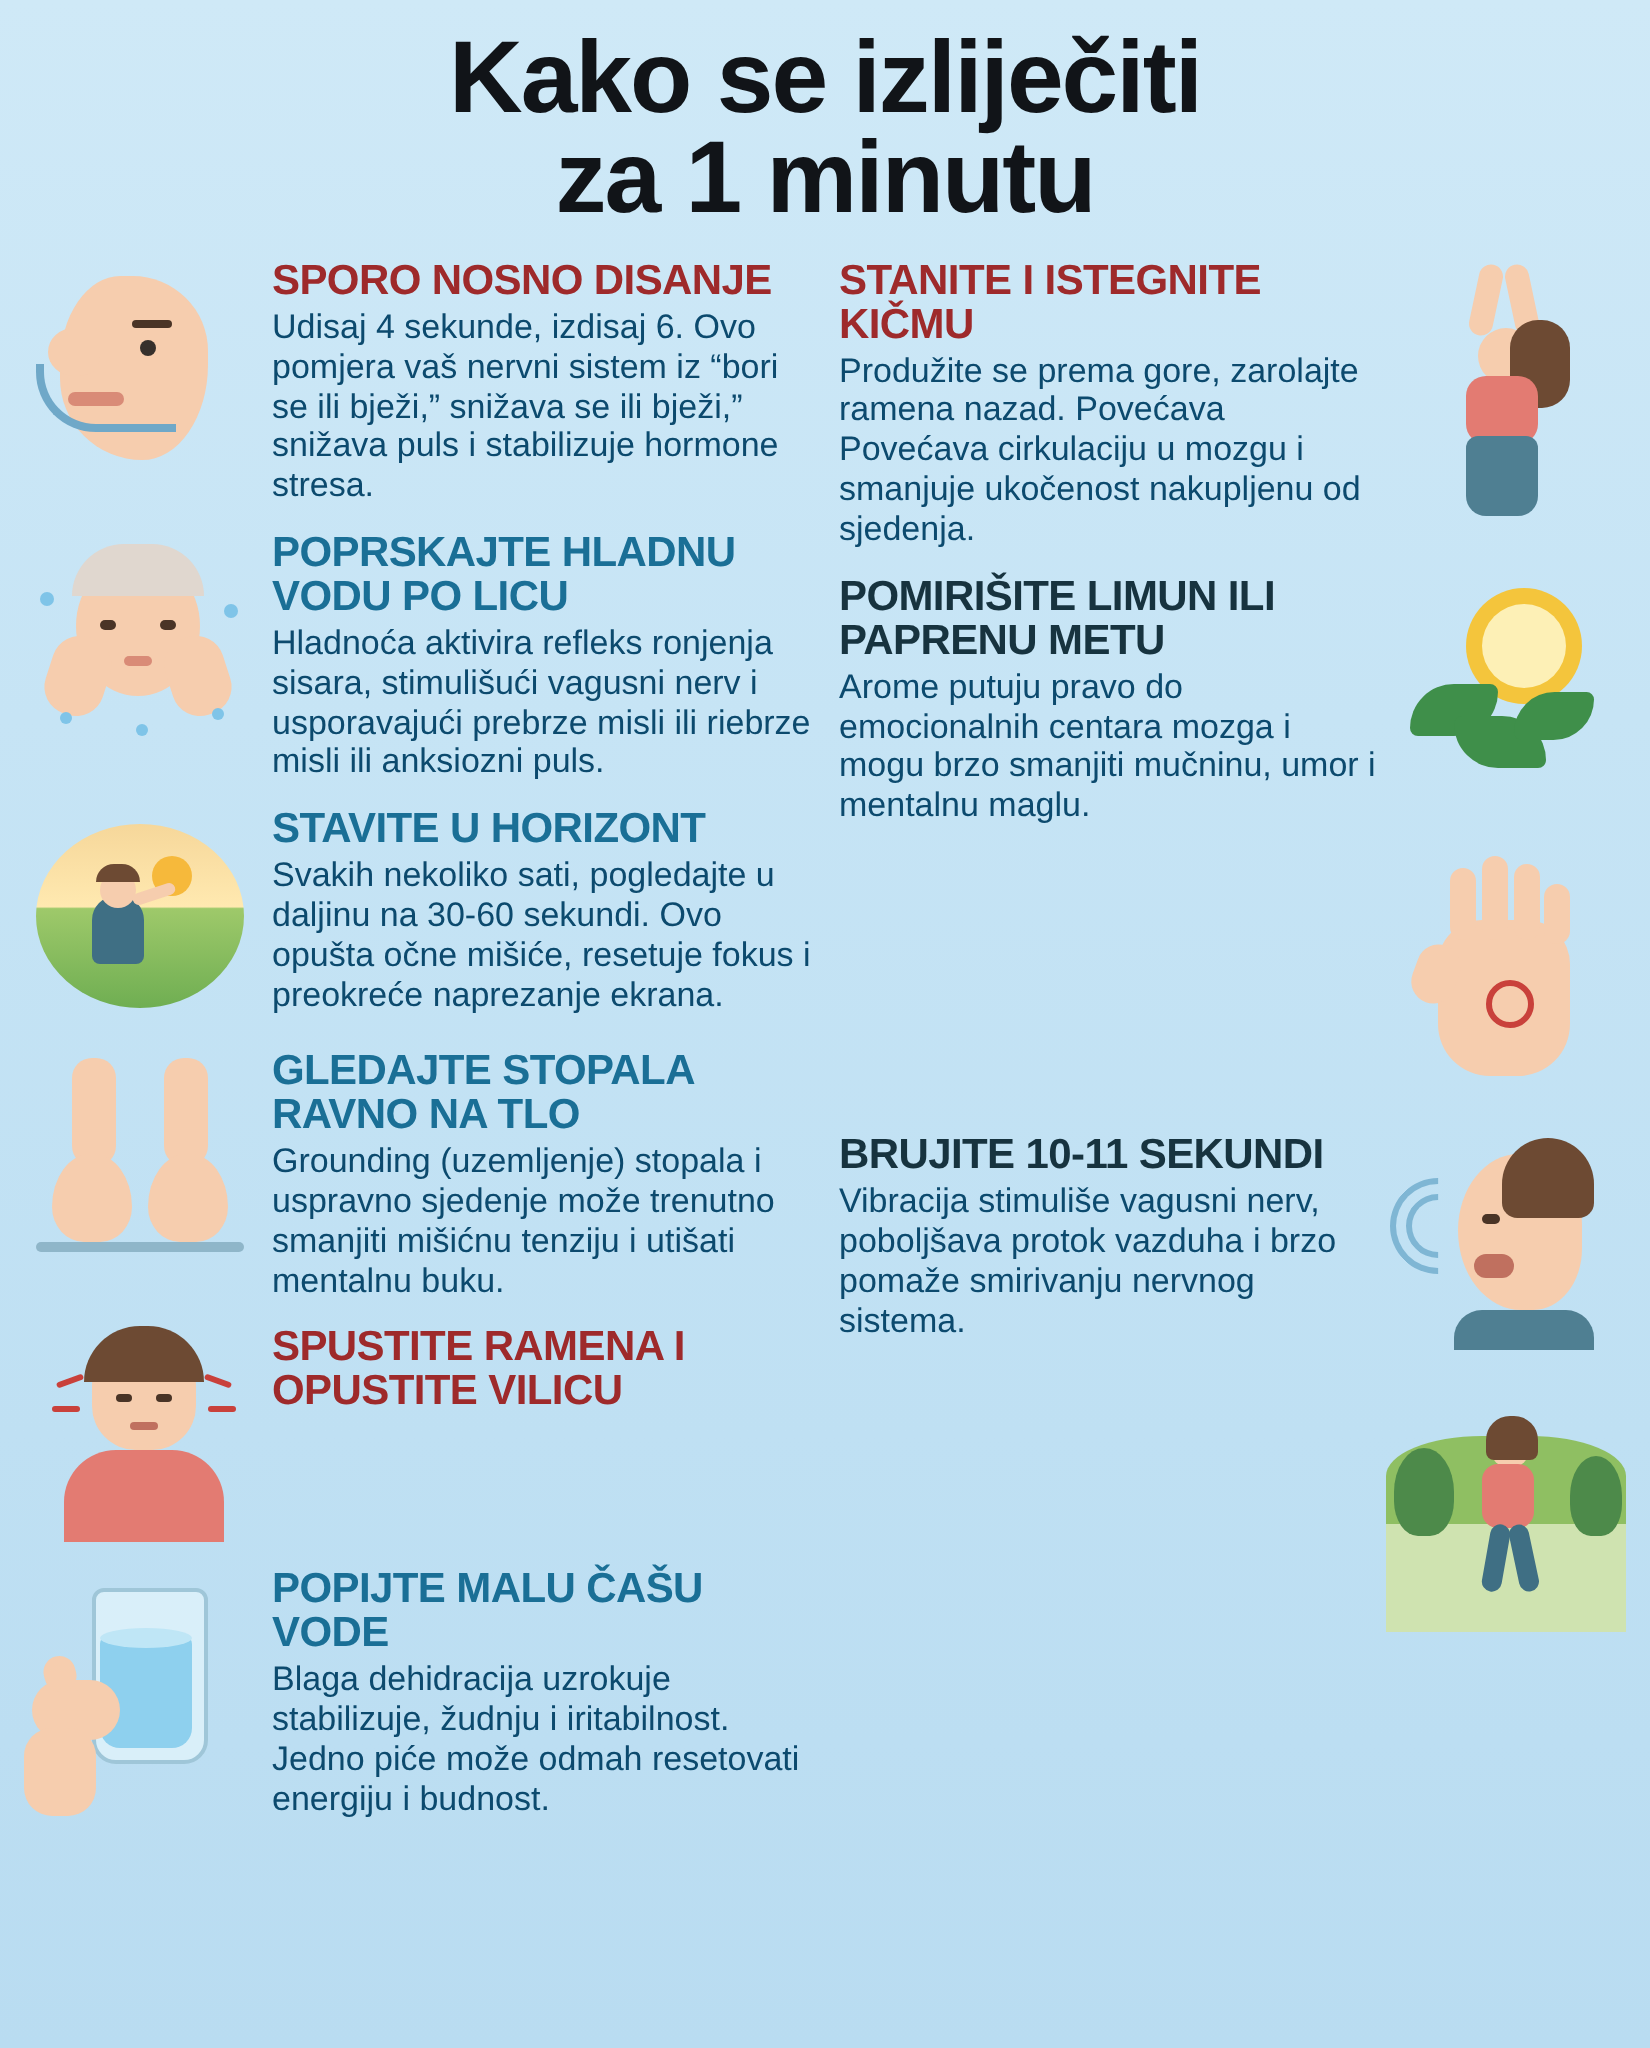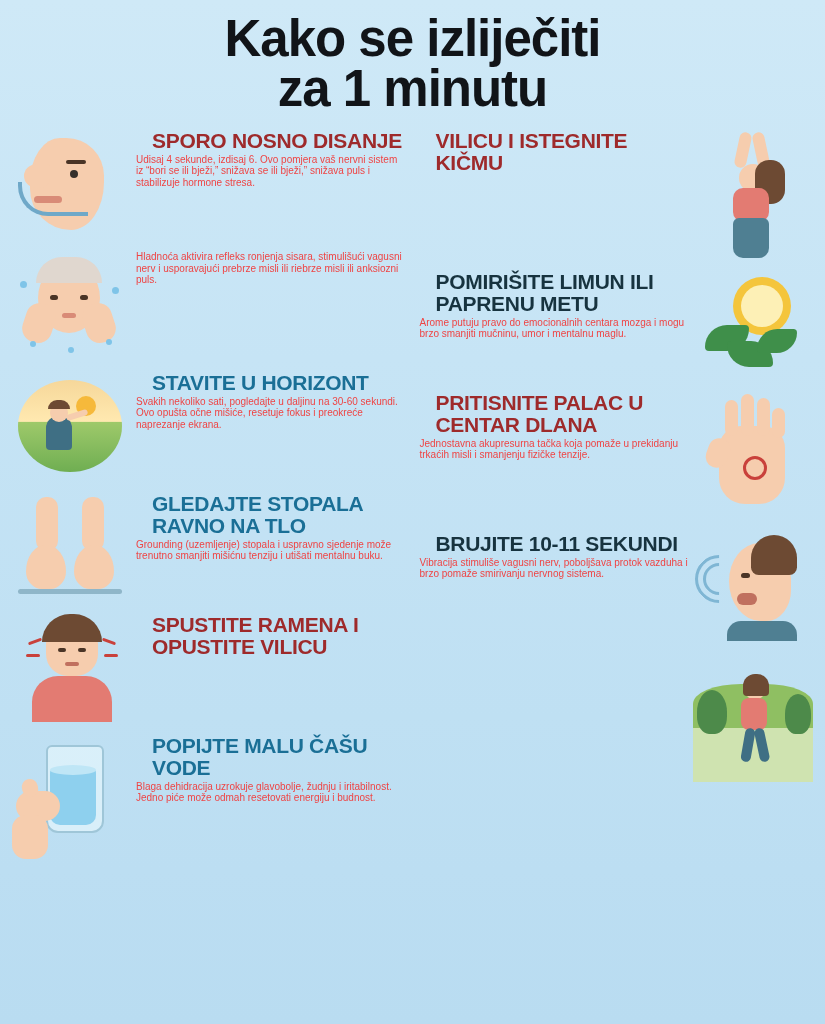--- a/index.html
+++ b/index.html
@@ -37,34 +37,34 @@
     width:120px;
     min-width:120px;
     height:108px;
     position:relative;
     overflow:hidden;
   }
   .art.tall{height:128px;}
   .txt{flex:1;padding:0 4px;}
   .item.rev .txt{text-align:left;}
   h2{
-    margin:0 0 2px 16px;
+    margin:0 0 2px 0;
     font-size:21px;
     line-height:1.04;
     font-weight:bold;
     letter-spacing:-0.3px;
   }
   .red{color:#9e2a2b;}
   .blue{color:#1a6f96;}
   .dark{color:#17333f;}
   p{
     margin:0;
-    font-size:10px;
+    font-size:17px;
     line-height:1.17;
-    color:#ef4444;
+    color:#0c4a6e;
   }
   
   .sh{position:absolute;}
   .circ{border-radius:50%;}
   
   .face1{left:18px;top:8px;width:74px;height:92px;background:#f6cdae;border-radius:44% 55% 48% 60%/52% 44% 56% 48%;}
   .face1b{left:12px;top:34px;width:26px;height:24px;background:#f6cdae;border-radius:50% 10% 40% 50%;}
   .lip{left:22px;top:66px;width:28px;height:7px;background:#d98b77;border-radius:6px;}
   .eyeb{left:54px;top:30px;width:20px;height:4px;background:#4a3426;border-radius:3px;}
   .eye{left:58px;top:40px;width:8px;height:8px;background:#36302c;border-radius:50%;}
@@ -117,20 +117,21 @@
         <div class="sh" style="left:50px;top:62px;width:14px;height:5px;background:#d98b77;border-radius:4px;"></div>
         <div class="sh skin" style="left:12px;top:52px;width:30px;height:40px;border-radius:14px;transform:rotate(18deg);"></div>
         <div class="sh skin" style="left:72px;top:52px;width:30px;height:40px;border-radius:14px;transform:rotate(-18deg);"></div>
         <div class="sh circ waterdrop" style="left:8px;top:30px;width:7px;height:7px;"></div>
         <div class="sh circ waterdrop" style="left:100px;top:36px;width:7px;height:7px;"></div>
         <div class="sh circ waterdrop" style="left:18px;top:90px;width:6px;height:6px;"></div>
         <div class="sh circ waterdrop" style="left:94px;top:88px;width:6px;height:6px;"></div>
         <div class="sh circ waterdrop" style="left:56px;top:96px;width:6px;height:6px;"></div>
       </div>
       <div class="txt">
+        <h2 class="blue">POPRSKAJTE HLADNU VODU PO LICU</h2>
         <p>Hladnoća aktivira refleks ronjenja sisara, stimulišući vagusni nerv i usporavajući prebrze misli ili riebrze misli ili anksiozni puls.</p>
       </div>
     </div>
 
     <div class="item">
       <div class="art">
         <div class="sh circ" style="left:6px;top:8px;width:104px;height:92px;background:linear-gradient(180deg,#f6d79a 0%,#ffe9b0 45%,#9ec96a 46%,#6fae52 100%);overflow:hidden;"></div>
         <div class="sh circ" style="left:64px;top:24px;width:20px;height:20px;background:#f6b93b;"></div>
         <div class="sh" style="left:34px;top:44px;width:26px;height:34px;background:#3f6f84;border-radius:12px 12px 4px 4px;"></div>
         <div class="sh circ" style="left:38px;top:32px;width:18px;height:18px;background:#f6cdae;"></div>
@@ -179,39 +180,40 @@
       <div class="art tall">
         <div class="sh glass" style="left:34px;top:10px;width:54px;height:84px;border-radius:6px 6px 12px 12px;"></div>
         <div class="sh" style="left:38px;top:34px;width:46px;height:56px;background:#8ed0ee;border-radius:4px 4px 10px 10px;"></div>
         <div class="sh" style="left:38px;top:30px;width:46px;height:10px;background:#bfe6f6;border-radius:50%;"></div>
         <div class="sh skin" style="left:4px;top:56px;width:44px;height:30px;border-radius:16px;"></div>
         <div class="sh skin" style="left:10px;top:44px;width:16px;height:18px;border-radius:8px;transform:rotate(-15deg);"></div>
         <div class="sh skin" style="left:0px;top:80px;width:36px;height:44px;border-radius:14px;"></div>
       </div>
       <div class="txt">
         <h2 class="blue">POPIJTE MALU ČAŠU VODE</h2>
-        <p>Blaga dehidracija uzrokuje glavobolje, žudnju i iritabilnost. Jedno piće može odmah resetovati energiju i budnost.</p>
+        <p>Blaga dehidracija uzrokuje stabilizuje, žudnju i iritabilnost. Jedno piće može odmah resetovati energiju i budnost.</p>
       </div>
     </div>
 
   </div>
 
   <div class="col">
 
     <div class="item rev">
       <div class="art tall">
         <div class="sh skin" style="left:44px;top:2px;width:12px;height:36px;border-radius:6px;transform:rotate(12deg);"></div>
         <div class="sh skin" style="left:62px;top:2px;width:12px;height:36px;border-radius:6px;transform:rotate(-12deg);"></div>
         <div class="sh circ" style="left:46px;top:34px;width:28px;height:28px;background:#f6cdae;"></div>
         <div class="sh hairbr" style="left:62px;top:30px;width:30px;height:44px;border-radius:14px;"></div>
         <div class="sh shirt-t" style="left:40px;top:58px;width:36px;height:34px;border-radius:10px;"></div>
         <div class="sh shirt-b" style="left:40px;top:88px;width:36px;height:40px;border-radius:6px 6px 10px 10px;"></div>
       </div>
       <div class="txt">
-        <h2 class="red">VILICU I ISTEGNITE KIČMU</h2>
+        <h2 class="red">STANITE I ISTEGNITE KIČMU</h2>
+        <p>Produžite se prema gore, zarolajte ramena nazad. Povećava Povećava cirkulaciju u mozgu i smanjuje ukočenost nakupljenu od sjedenja.</p>
       </div>
     </div>
 
 
     <div class="item rev">
       <div class="art">
         <div class="sh circ lemon" style="left:40px;top:6px;width:58px;height:58px;"></div>
         <div class="sh circ" style="left:48px;top:14px;width:42px;height:42px;background:#fdf0b6;"></div>
         <div class="sh leaf" style="left:12px;top:54px;width:44px;height:26px;border-radius:22px 4px 22px 4px;"></div>
         <div class="sh leaf" style="left:34px;top:70px;width:46px;height:26px;border-radius:4px 22px 4px 22px;"></div>
@@ -225,24 +227,20 @@
 
     <div class="item rev">
       <div class="art tall">
         <div class="sh skin" style="left:26px;top:34px;width:66px;height:78px;border-radius:22px 22px 26px 26px;"></div>
         <div class="sh skin" style="left:32px;top:8px;width:13px;height:36px;border-radius:7px;"></div>
         <div class="sh skin" style="left:48px;top:2px;width:13px;height:42px;border-radius:7px;"></div>
         <div class="sh skin" style="left:64px;top:6px;width:13px;height:38px;border-radius:7px;"></div>
         <div class="sh skin" style="left:79px;top:16px;width:13px;height:30px;border-radius:7px;"></div>
         <div class="sh skin" style="left:14px;top:46px;width:22px;height:30px;border-radius:11px;transform:rotate(20deg);"></div>
         <div class="sh circ" style="left:50px;top:64px;width:18px;height:18px;border:3px solid #c9413b;"></div>
-      </div>
-      <div class="txt">
-        <h2 class="red">PRITISNITE PALAC U CENTAR DLANA</h2>
-        <p>Jednostavna akupresurna tačka koja pomaže u prekidanju trkaćih misli i smanjenju fizičke tenzije.</p>
       </div>
     </div>
 
     <div class="item rev">
       <div class="art">
         <div class="sh" style="left:36px;top:10px;width:62px;height:78px;background:#f6cdae;border-radius:50% 46% 40% 52%;"></div>
         <div class="sh hairbr" style="left:58px;top:2px;width:46px;height:40px;border-radius:24px 24px 8px 8px;"></div>
         <div class="sh" style="left:48px;top:40px;width:9px;height:5px;background:#4a3426;border-radius:3px;"></div>
         <div class="sh" style="left:44px;top:60px;width:20px;height:12px;background:#c0705f;border-radius:10px;"></div>
         <div class="sh" style="left:10px;top:30px;width:26px;height:26px;border:3px solid #7fb6d4;border-radius:50%;border-color:#7fb6d4 transparent transparent #7fb6d4;transform:rotate(-45deg);"></div>

